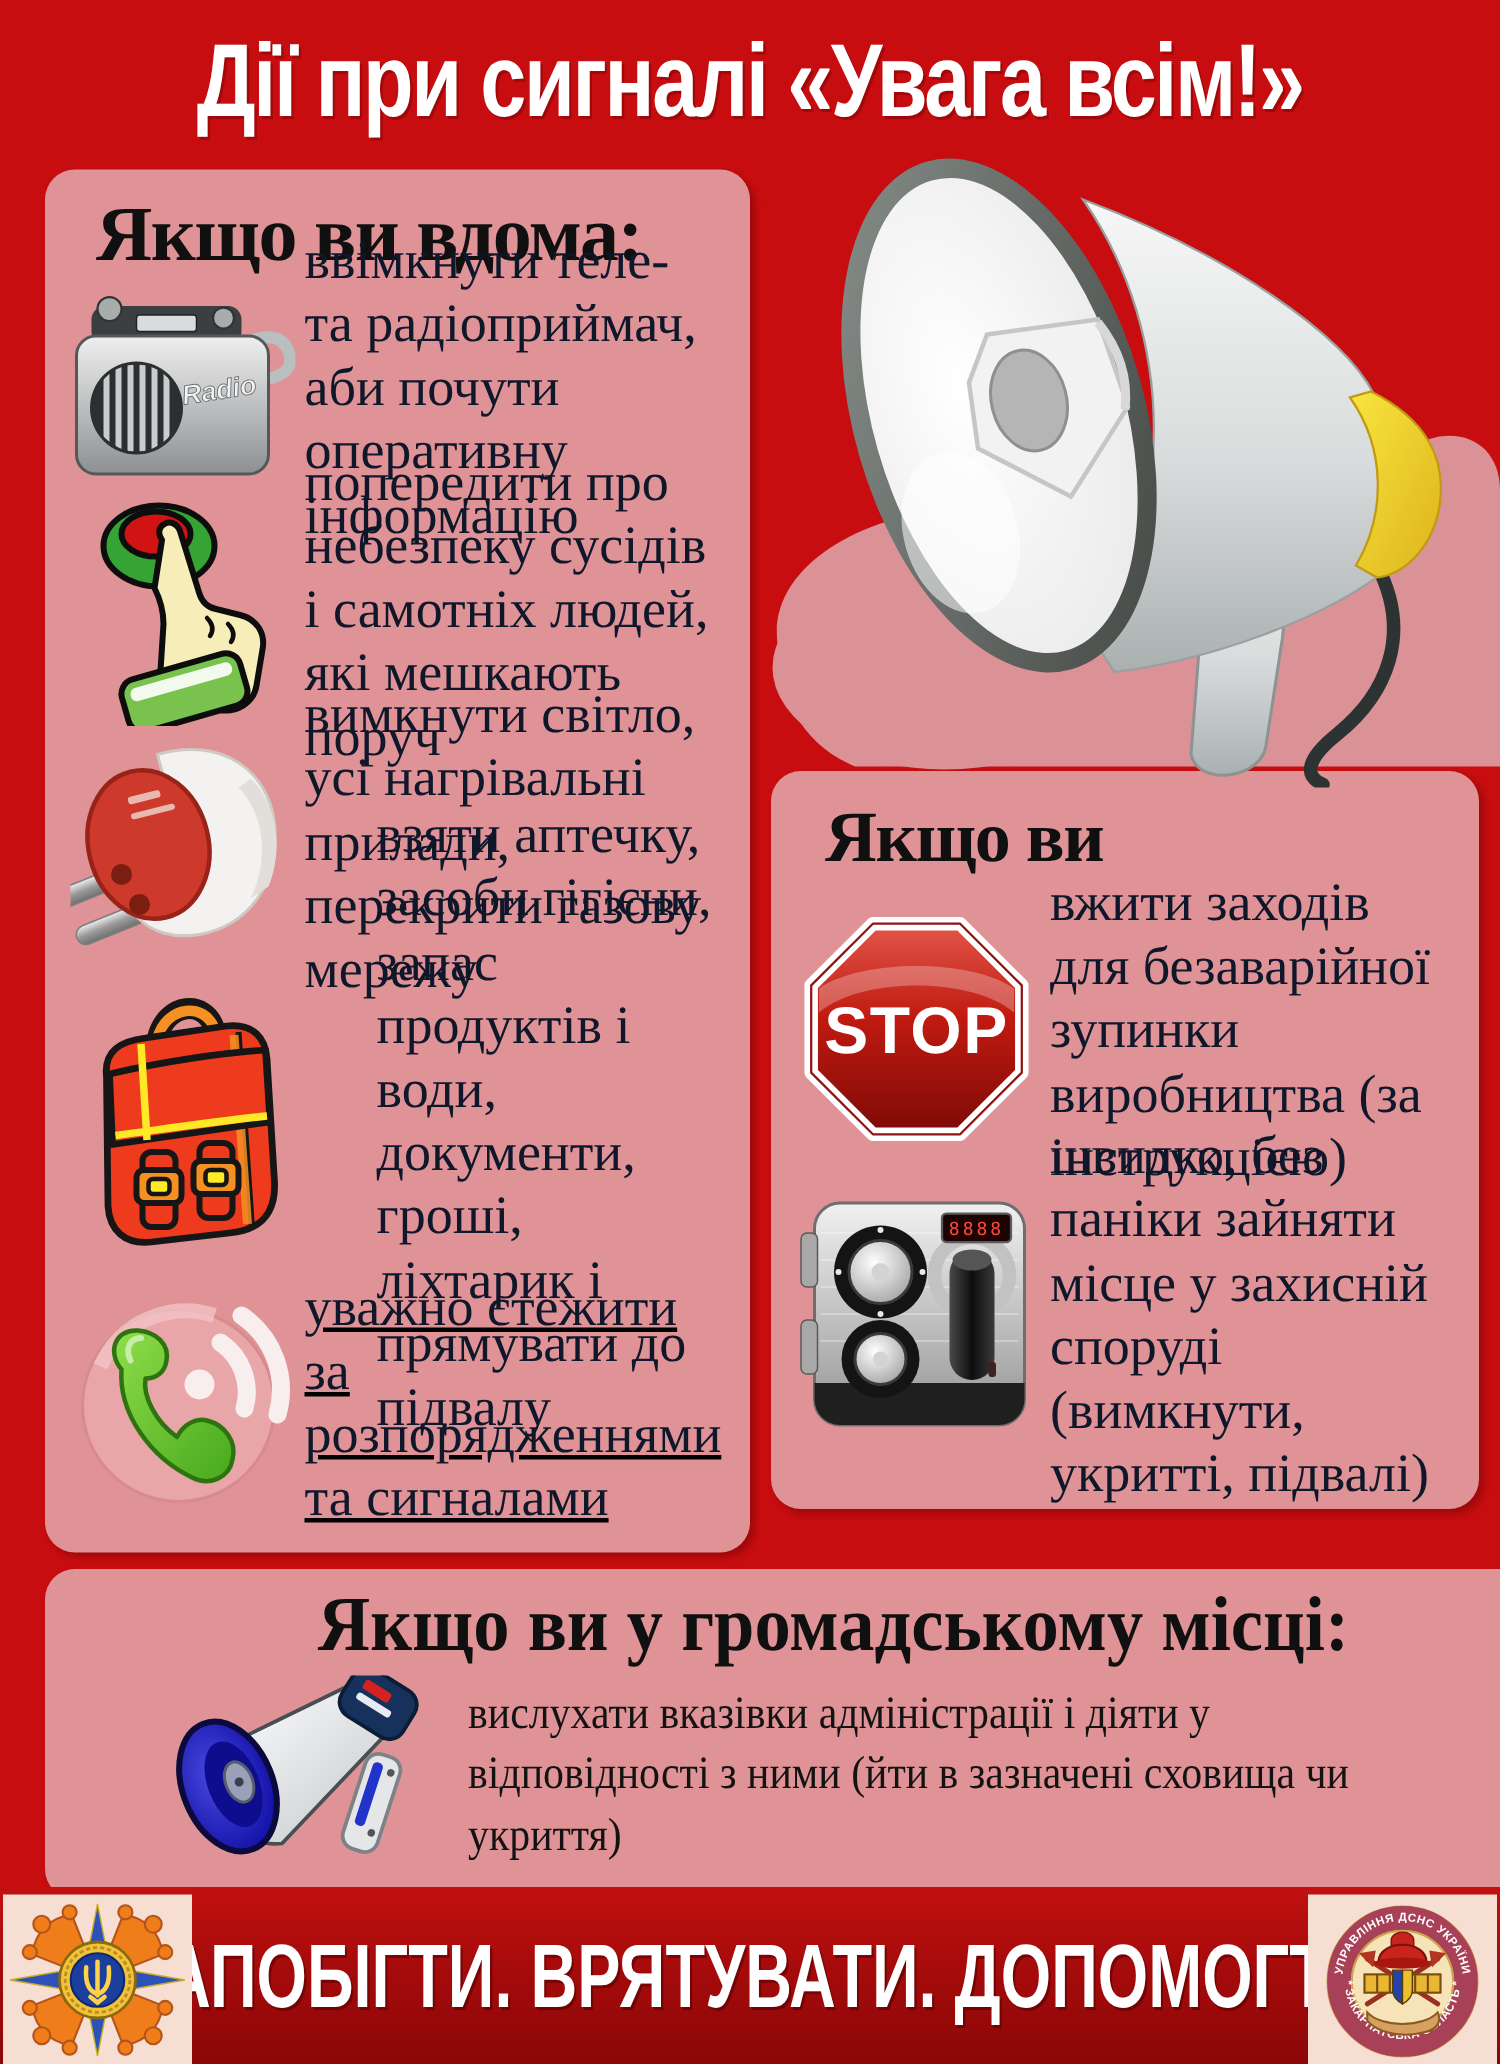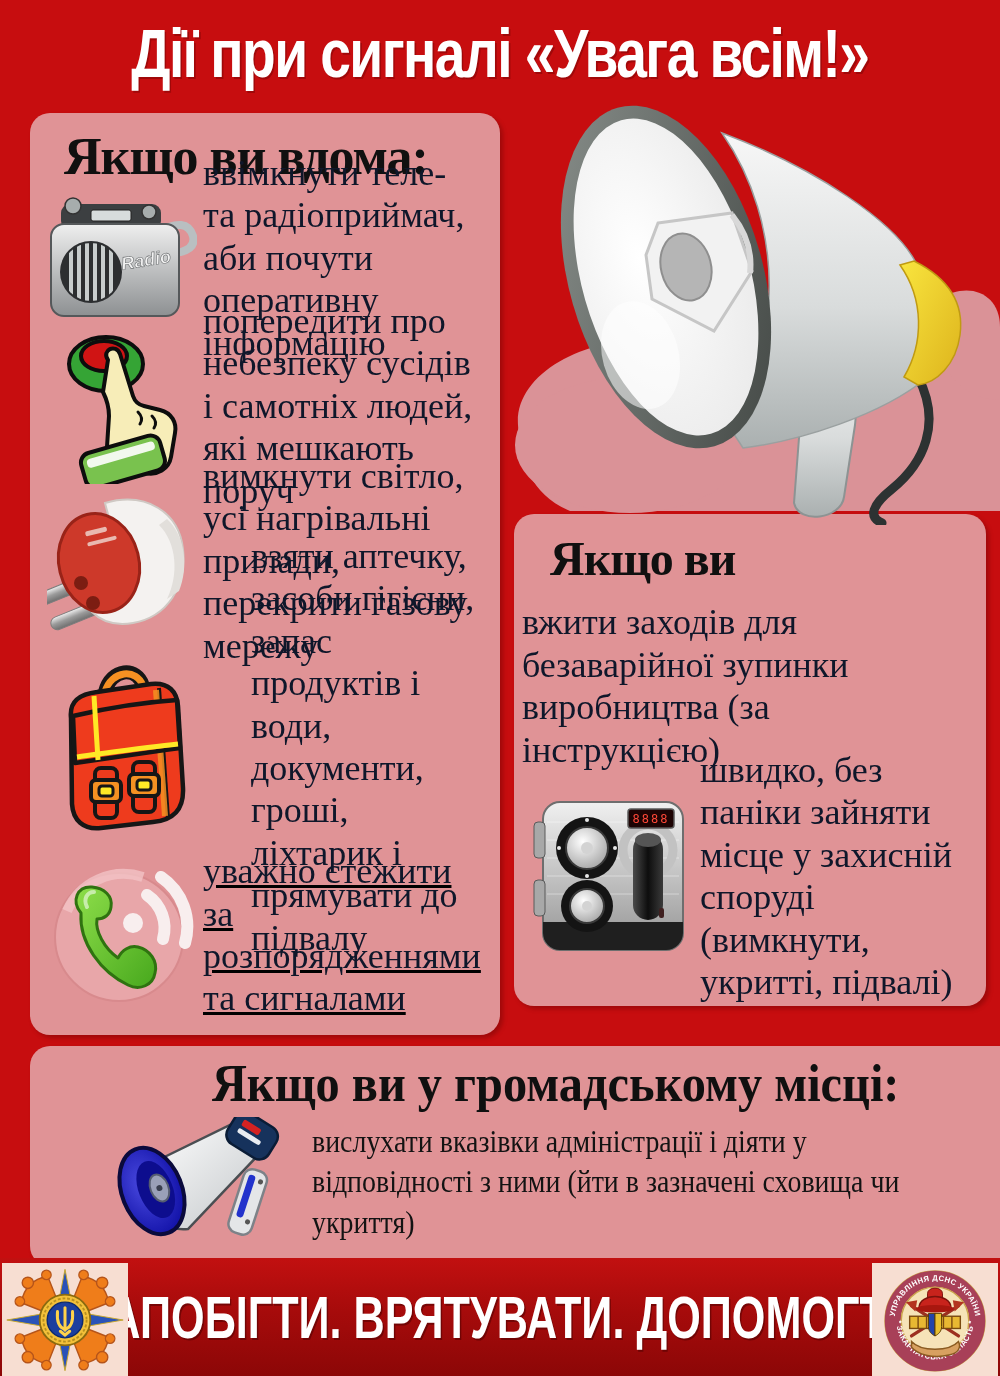--- a/index.html
+++ b/index.html
@@ -211,20 +211,35 @@
       <span class="txt">уважно стежити за розпорядженнями та сигналами</span>
     </div>
   </div>
 
   <div class="panel" id="panel-work">
     <div class="heading w-heading">
       <div>Якщо ви</div>
     </div>
 
     <div class="row r-work-0">
+      <span class="icon">
+        <svg width="162" height="162" viewBox="0 0 162 162">
+          <defs>
+            <linearGradient id="stopG" x1="0" y1="0" x2="0" y2="1">
+              <stop offset="0" stop-color="#e2564a"></stop>
+                <stop offset=".45" stop-color="#c01a10"></stop>
+                <stop offset="1" stop-color="#7d0a06"></stop>
+            </linearGradient>
+          </defs>
+          <polygon points="151.2,110.1 110.1,151.2 51.9,151.2 10.8,110.1 10.8,51.9 51.9,10.8 110.1,10.8 151.2,51.9" fill="url(#stopG)" stroke="#ffffff" stroke-width="9" stroke-linejoin="round"></polygon>
+          <polygon points="151.2,110.1 110.1,151.2 51.9,151.2 10.8,110.1 10.8,51.9 51.9,10.8 110.1,10.8 151.2,51.9" fill="none" stroke="#8f1410" stroke-width="1.5" stroke-linejoin="round"></polygon>
+          <path d="M16,70 C44,46 118,46 146,70 L146,54 C118,34 44,34 16,54 Z" fill="#ffffff" opacity=".28"></path>
+          <text x="81" y="97" text-anchor="middle" font-family="Liberation Sans, sans-serif" font-size="44" font-weight="bold" fill="#ffffff" letter-spacing="1">STOP</text>
+        </svg>
+      </span>
       <span class="txt">вжити заходів для безаварійної зупинки виробництва (за інструкцією)</span>
     </div>
 
     <div class="row r-work-1">
       <span class="icon">
         <svg width="160" height="160" viewBox="0 0 160 160">
           <defs>
             <linearGradient id="metG" x1="0" y1="0" x2="0" y2="1">
               <stop offset="0" stop-color="#f0f0f0"></stop>
                 <stop offset=".6" stop-color="#b9b9b9"></stop>

